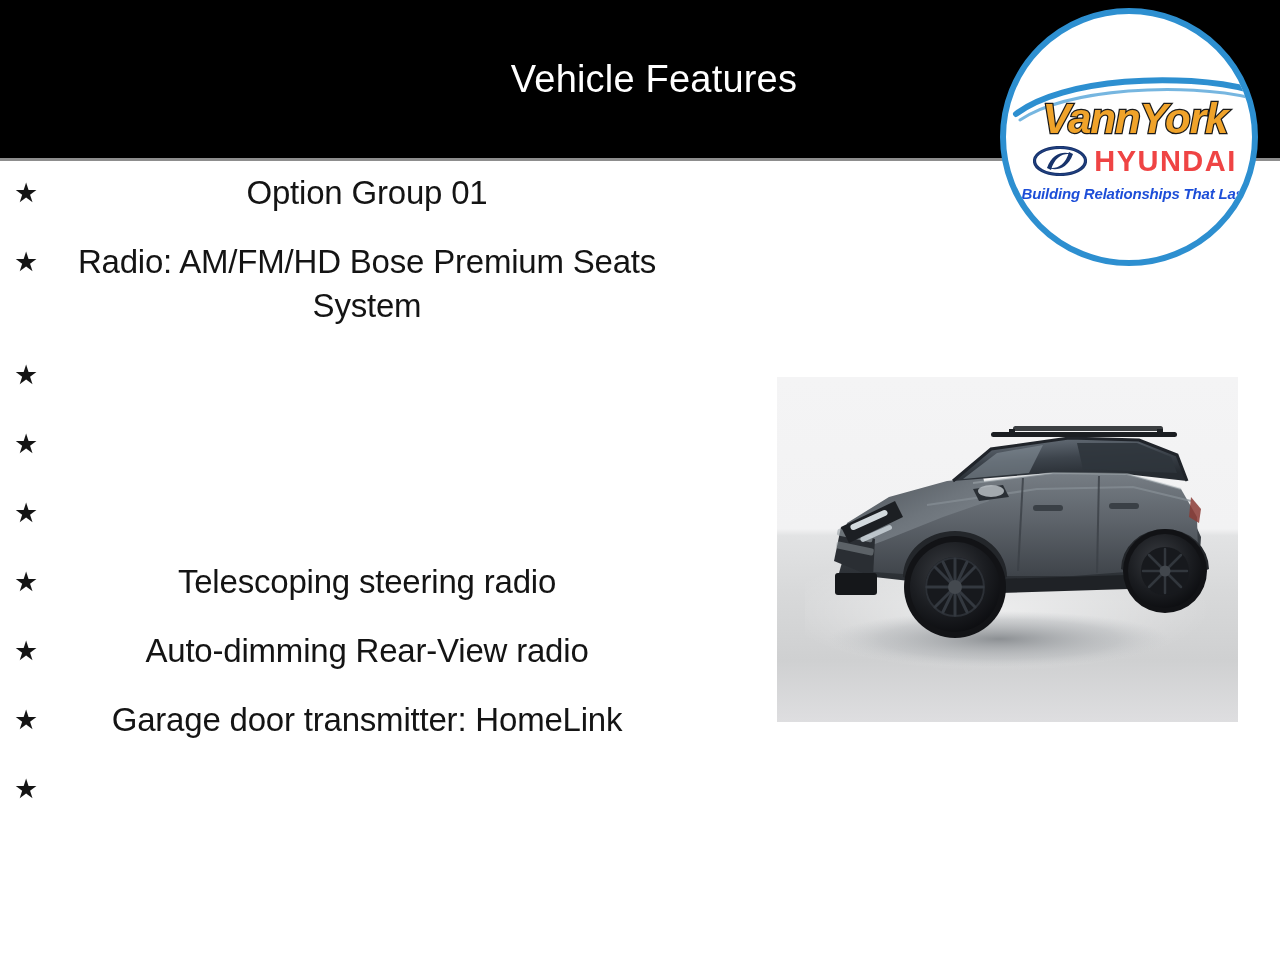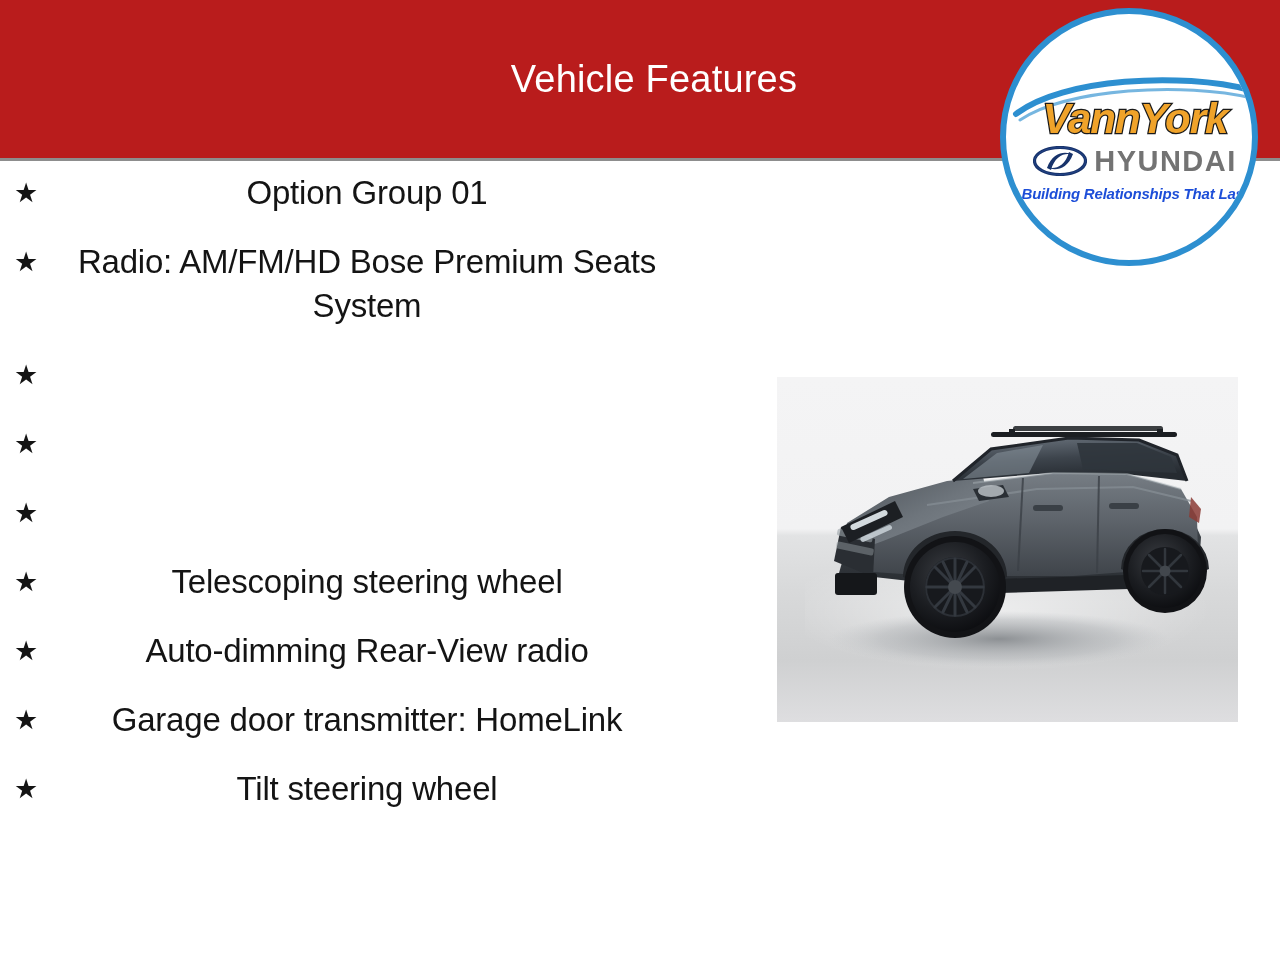--- a/index.html
+++ b/index.html
@@ -17,21 +17,21 @@
     -webkit-font-smoothing: antialiased;
   }
 
   
   .header-band {
     position: absolute;
     left: 0;
     top: 0;
     width: 1280px;
     height: 158px;
-    background: #b91c1c;
+    background: #000000;
     z-index: 2;
   }
   .header-title {
     position: absolute;
     left: 0;
     top: 0;
     width: 1280px;
     height: 158px;
     display: flex;
     align-items: center;
@@ -185,21 +185,21 @@
     display: flex;
     align-items: center;
     justify-content: center;
     gap: 7px;
   }
   .hyundai-oval { flex: 0 0 auto; }
   .brand-hyundai {
     font-size: 29px;
     font-weight: 700;
     letter-spacing: 1.5px;
-    color: #737373;
+    color: #ef4444;
     line-height: 1;
     white-space: nowrap;
   }
   .brand-tagline {
     position: absolute;
     left: 0;
     top: 172px;
     width: 258px;
     text-align: center;
     font-size: 15px;
@@ -232,33 +232,32 @@
     <span class="star-icon">★</span>
   </li>
   <li class="feature-item">
     <span class="star-icon">★</span>
   </li>
   <li class="feature-item">
     <span class="star-icon">★</span>
   </li>
   <li class="feature-item">
     <span class="star-icon">★</span>
-    <span class="feature-label">Telescoping steering wheel</span>
+    <span class="feature-label">Telescoping steering radio</span>
   </li>
   <li class="feature-item">
     <span class="star-icon">★</span>
     <span class="feature-label">Auto-dimming Rear-View radio</span>
   </li>
   <li class="feature-item">
     <span class="star-icon">★</span>
     <span class="feature-label">Garage door transmitter: HomeLink</span>
   </li>
   <li class="feature-item">
     <span class="star-icon">★</span>
-    <span class="feature-label">Tilt steering wheel</span>
   </li>
 </ul>
 
 <div class="vehicle-photo" title="Hyundai Santa Fe SUV, front three-quarter view">
   <div class="photo-stage"></div>
   <svg class="vehicle-svg" viewBox="0 0 461 345">
     <defs>
       <linearGradient id="bodyGrad" x1="0" y1="0" x2="0" y2="1">
         <stop offset="0%" stop-color="#767d84"></stop>
         <stop offset="45%" stop-color="#5e646b"></stop>

